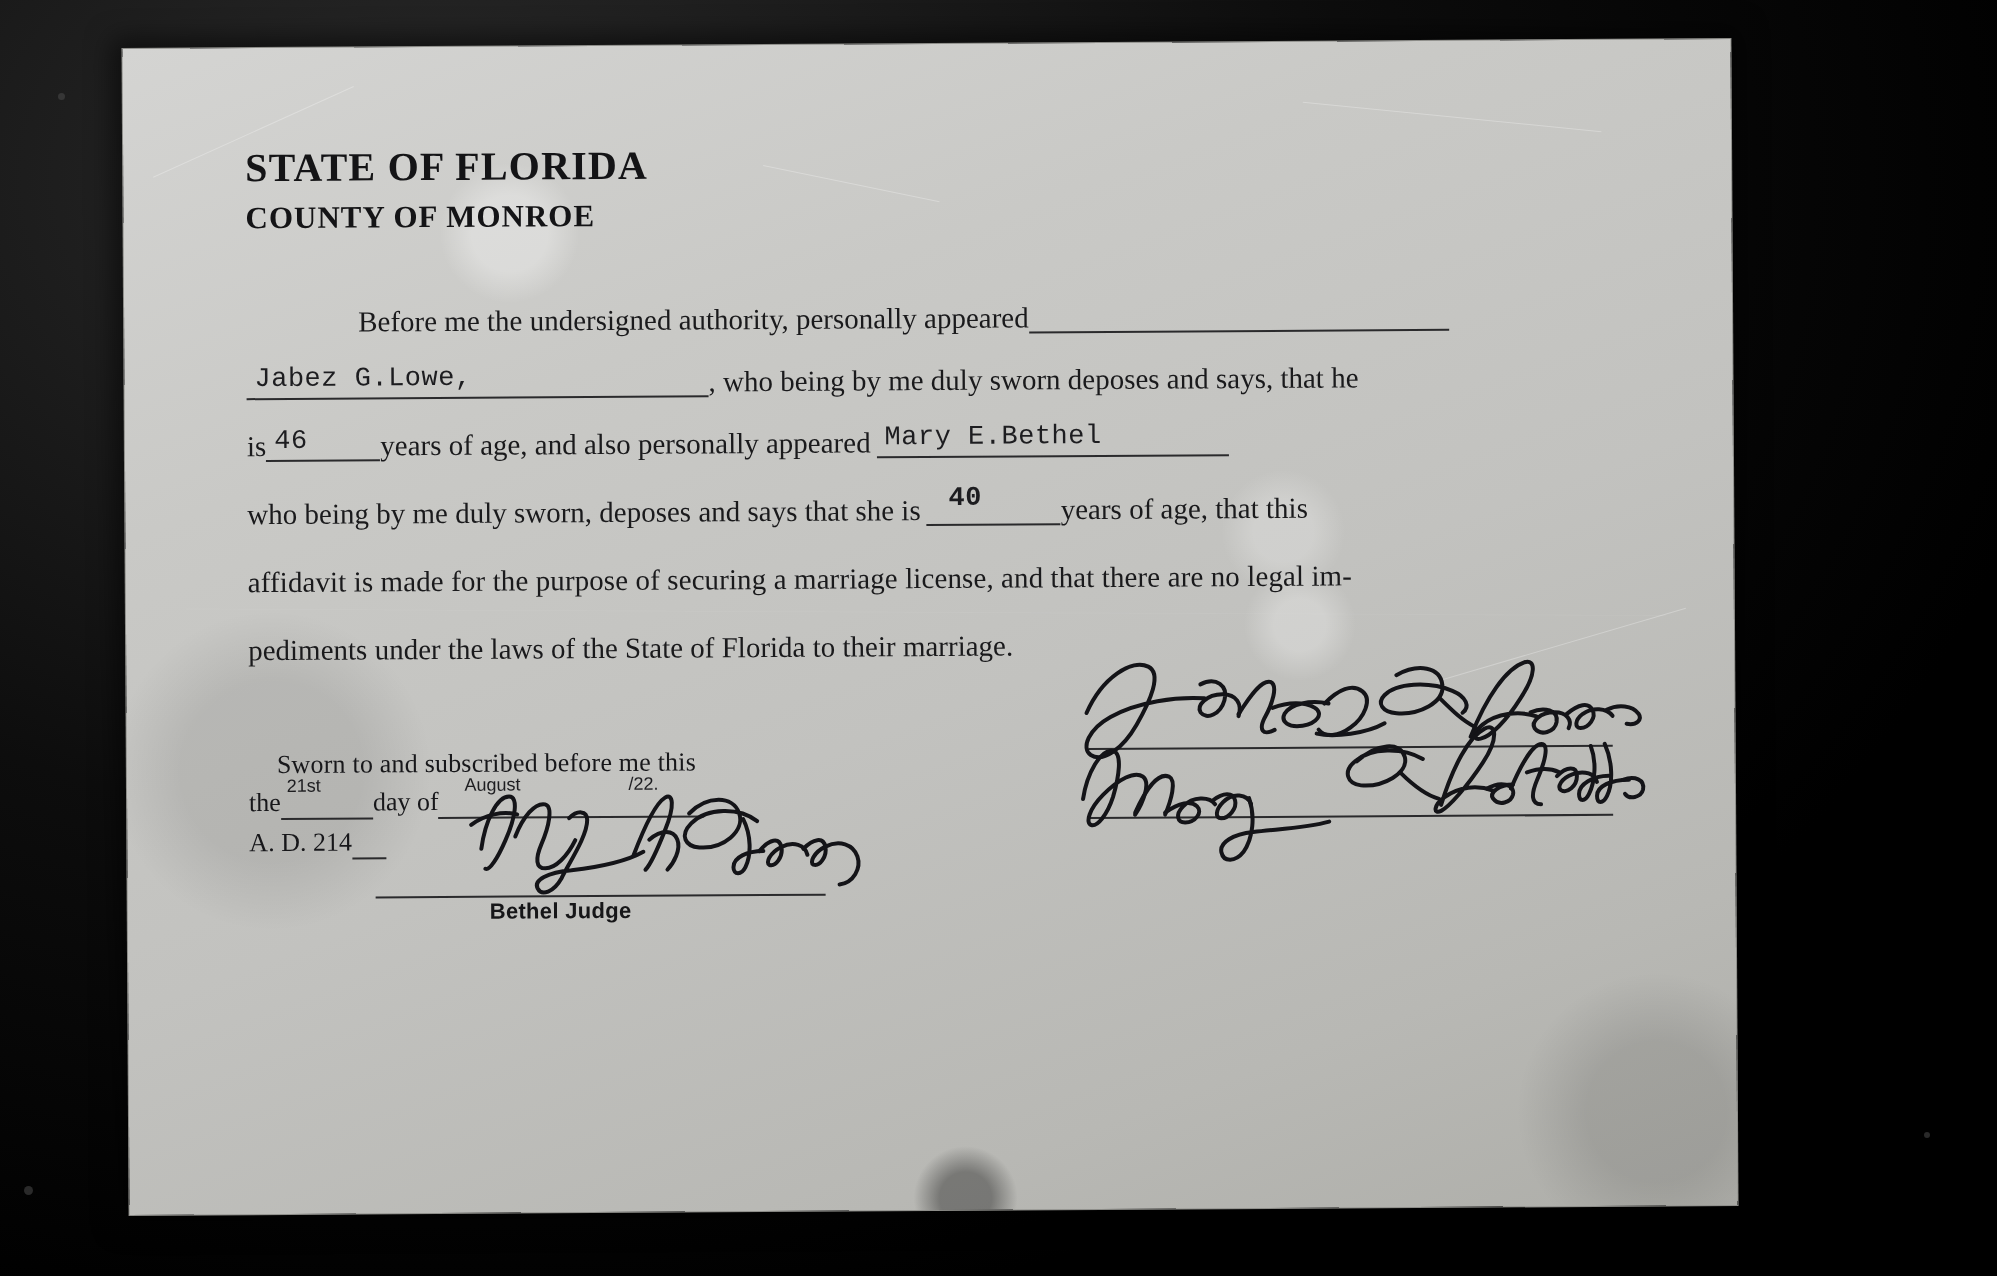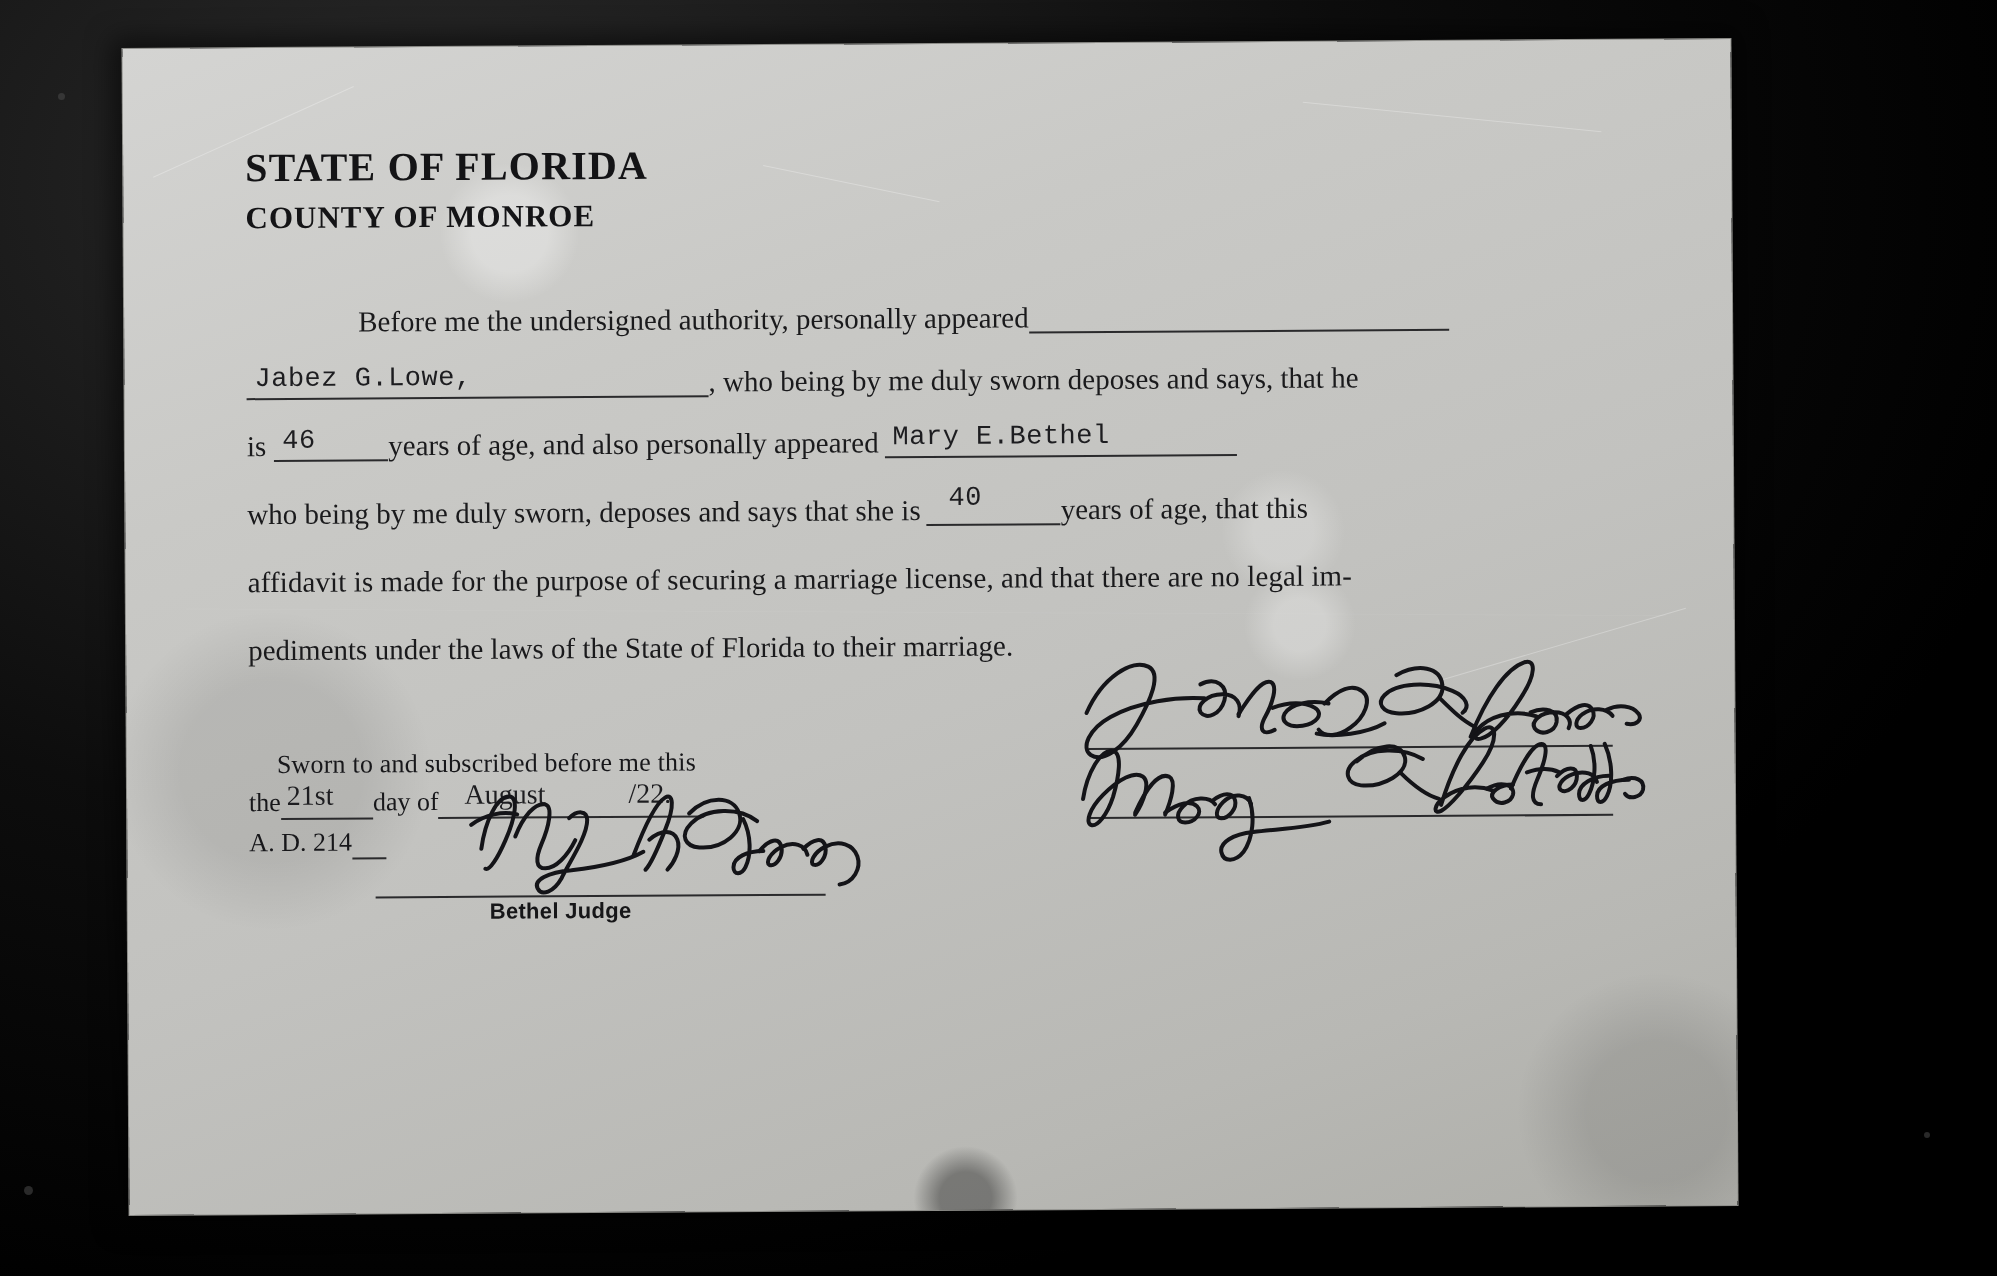--- a/index.html
+++ b/index.html
@@ -130,23 +130,23 @@
   .sm-rule {
     display: inline-block;
     border-bottom: 2px solid #2a2a2c;
     height: 24px;
     vertical-align: bottom;
     position: relative;
   }
   .sm-rule > .fill {
     position: absolute;
     left: 6px;
-    bottom: 5px;
-    font-family: Liberation Serif, serif;
-    font-size: 28px;
+    bottom: 15px;
+    font-family: Liberation Sans, sans-serif;
+    font-size: 18px;
     white-space: nowrap;
     color: #1d1d20;
   }
 
   
   #judge-sig-rule {
     position: absolute;
     left: 248px;
     top: 849px;
     width: 450px;
@@ -218,29 +218,29 @@
         <span style="display:inline-block;width:112px;"></span><span class="txt">Before me  the undersigned authority, personally appeared</span><span class="rule" style="width:420px;"></span>
       </div>
 
       <div class="body-line" style="top:320px;">
         <span class="rule" style="width:462px;">
           <span class="fill">Jabez G.Lowe,</span>
         </span><span class="txt">, who being by me duly sworn deposes and says, that he</span>
       </div>
 
       <div class="body-line" style="top:382px;">
-        <span class="txt">is</span><span class="rule" style="width:114px;margin-left:8px;">
+        <span class="txt">is</span><span class="rule" style="width:114px;margin-left:0;">
           <span class="fill">46</span>
         </span><span class="txt">years of age,  and  also personally appeared</span><span class="rule" style="width:352px;margin-left:6px;">
           <span class="fill">Mary  E.Bethel</span>
         </span>
       </div>
 
       <div class="body-line" style="top:450px;">
-        <span class="txt">who  being by  me  duly sworn,  deposes  and  says  that  she  is</span><span class="rule" style="width:134px;margin-left:6px;">
+        <span class="txt">who  being by  me  duly sworn,  deposes  and  says  that  she  is</span><span class="rule" style="width:134px;margin-left:6px;font-weight:bold;">
           <span class="fill" style="left:22px;bottom:10px;">40</span>
         </span><span class="txt">years  of  age,  that  this</span>
       </div>
 
       <div class="body-line" style="top:518px;letter-spacing:.1px;">affidavit is made for the purpose of securing a marriage license, and that there are no legal im-</div>
 
       <div class="body-line" style="top:586px;">pediments under the laws of the State of Florida  to their marriage.</div>
 
       <div id="sworn-block">
         <div id="sworn-l1">Sworn to and subscribed before me this</div>

